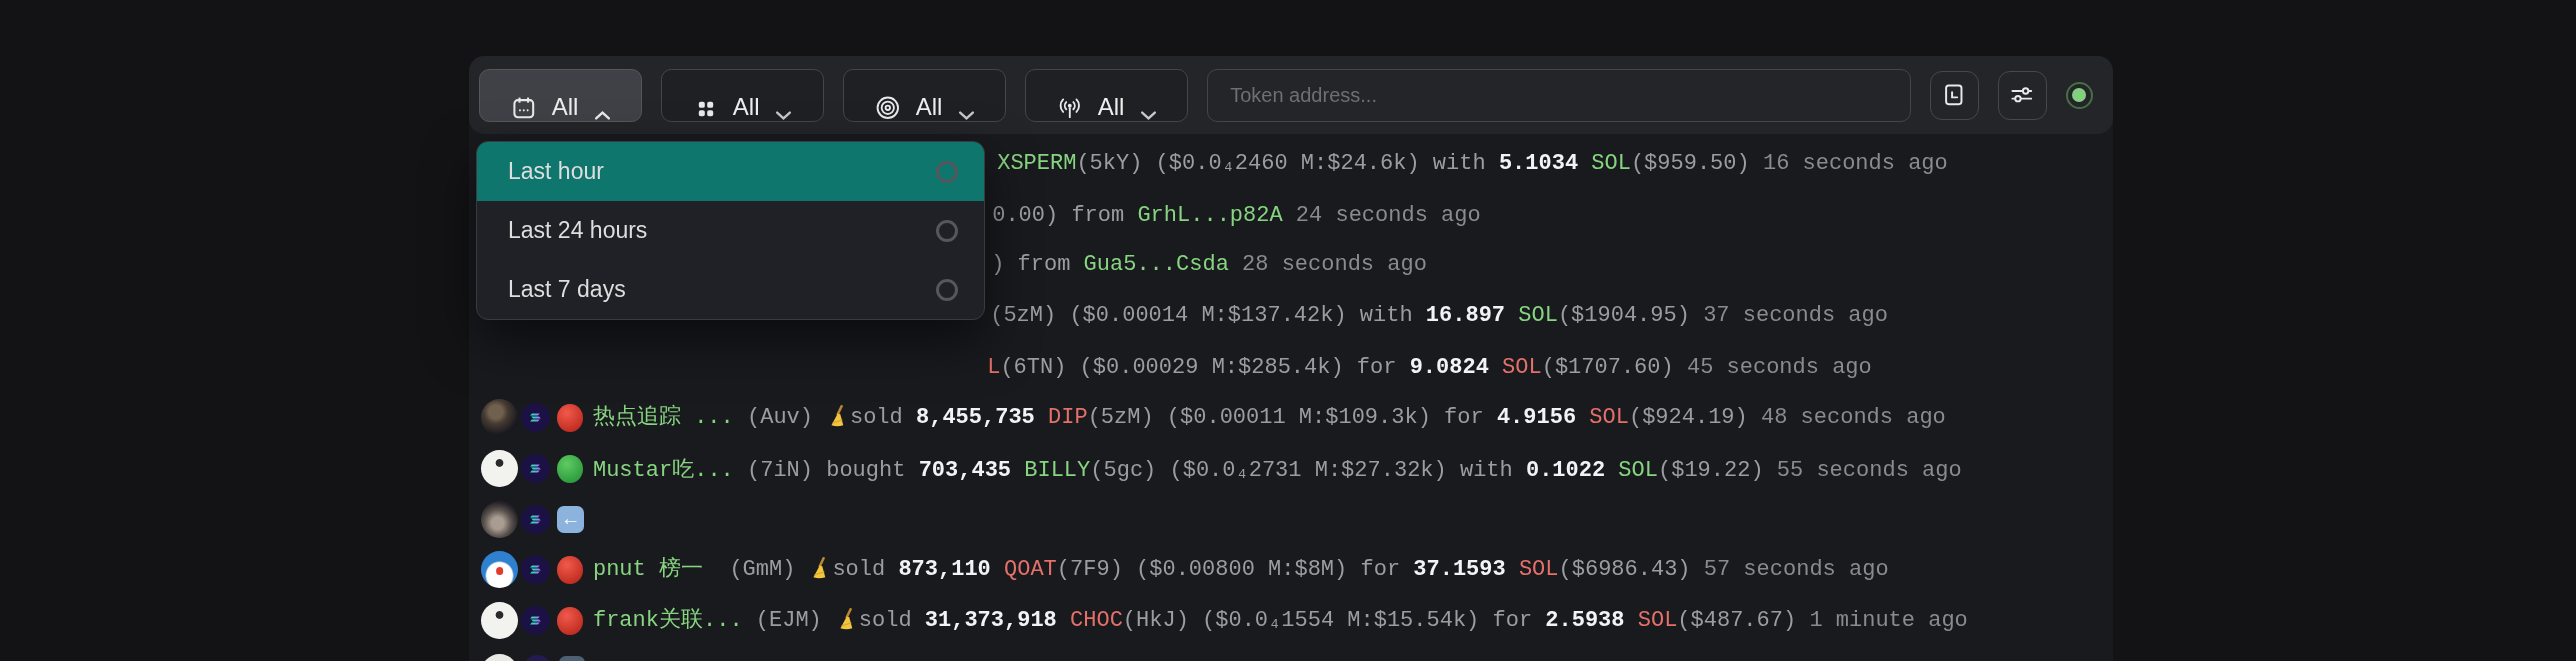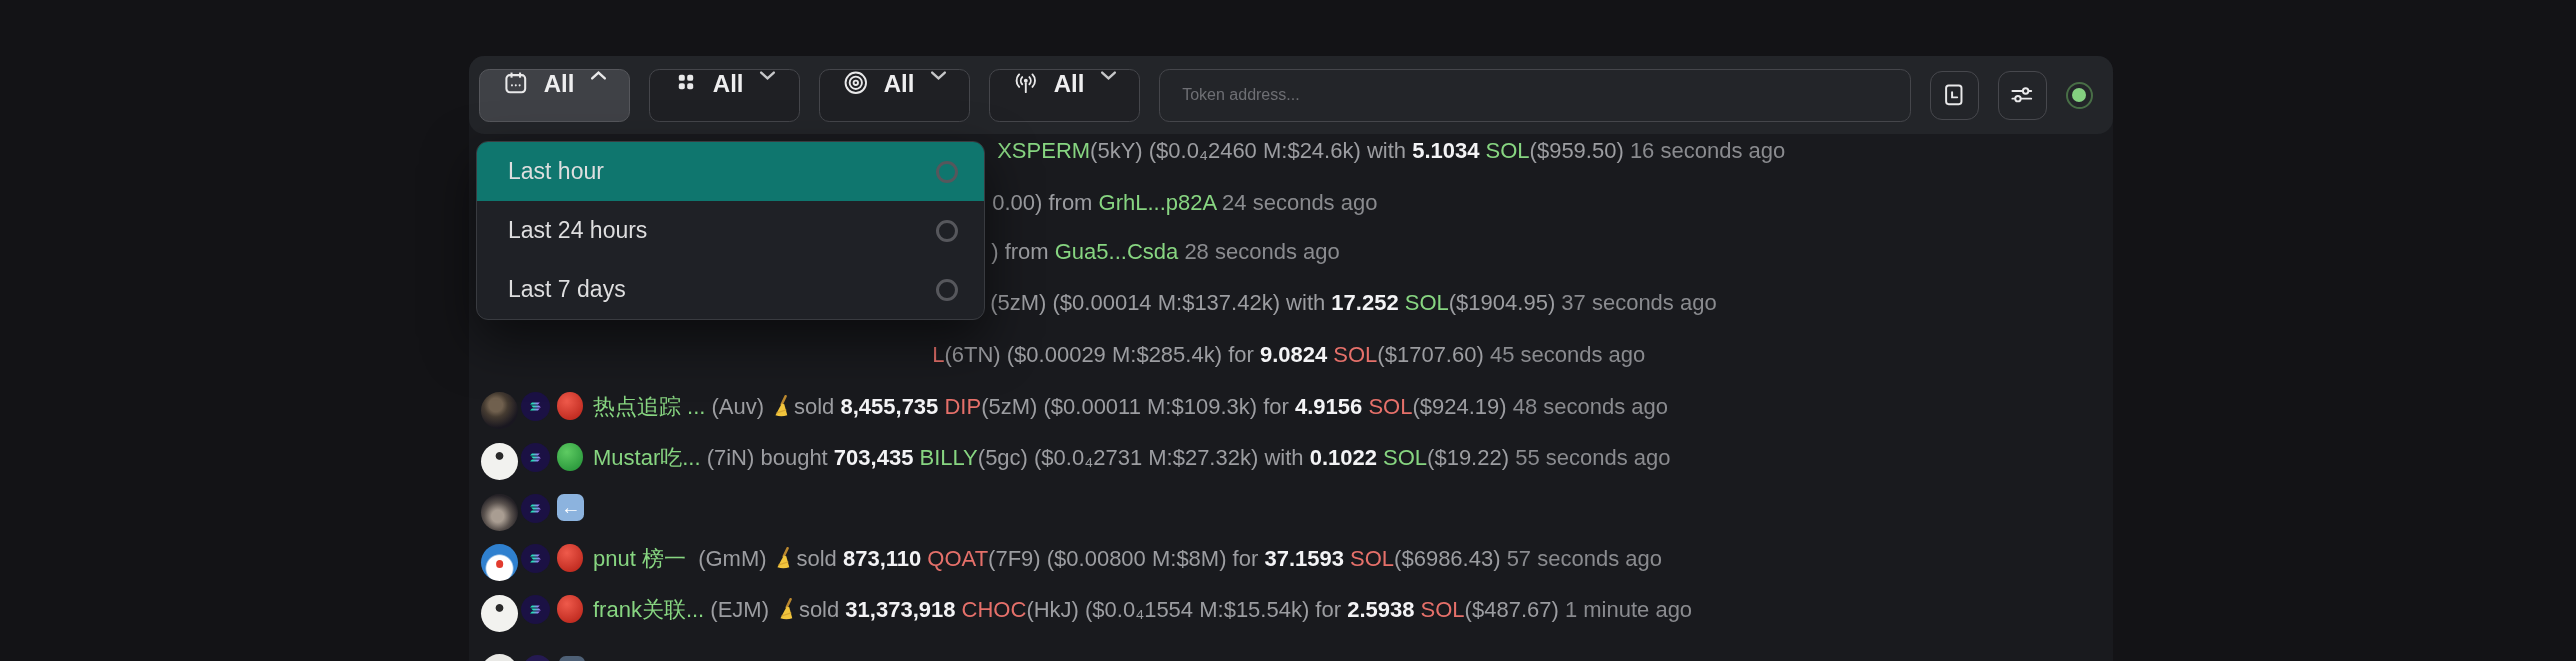--- a/index.html
+++ b/index.html
@@ -7,46 +7,46 @@
     position:relative;width:2576px;height:661px;overflow:hidden;
     background:#131316;
     font-family:"Liberation Sans","DejaVu Sans",sans-serif;
   }
   .column{position:absolute;left:469px;top:56px;width:1644px;height:605px;
     background:#191a1e;border-radius:15.3px 15.3px 0 0;}
   
   .toolbar{position:absolute;left:469px;top:56px;width:1644px;height:78px;
     background:#232529;border-radius:15.3px;display:flex;align-items:center;
     gap:19px;padding:0 20.4px 0 10.2px;box-sizing:border-box;z-index:5;}
-  .fbtn{height:53px;width:151px;flex:none;border-radius:10.2px;border:1.7px solid #45464b;
-    background:#1f2024;display:flex;align-items:flex-start;justify-content:center;gap:15.3px;
-    color:#eeeeef;font-size:24px;font-weight:700;box-sizing:border-box;cursor:pointer;
+  .fbtn{height:53px;width:163px;flex:none;border-radius:10.2px;border:1.7px solid #45464b;
+    background:#1f2024;display:flex;align-items:flex-end;justify-content:center;gap:15.3px;
+    color:#eeeeef;font-size:24px;font-weight:400;box-sizing:border-box;cursor:pointer;
     font-family:inherit;padding:0;}
   .fbtn.active{background:#3f4146;border-color:#56575c;}
   .fbtn svg{flex:none;}
   .search{flex:1;height:53px;border-radius:10.2px;border:1.7px solid #45464b;background:transparent;
-    color:#e9e9ea;font-size:16px;padding:0 22px;box-sizing:border-box;outline:none;font-family:inherit;}
+    color:#e9e9ea;font-size:20px;padding:0 22px;box-sizing:border-box;outline:none;font-family:inherit;}
   .search::placeholder{color:#6e6f74;}
   .icon-btn{width:49px;height:49px;flex:none;border-radius:12px;border:1.7px solid #47484d;
     background:transparent;display:flex;align-items:center;justify-content:center;
     box-sizing:border-box;cursor:pointer;padding:0;}
   .live{width:27px;height:27px;flex:none;border-radius:50%;border:2.6px solid #486e46;
     display:flex;align-items:center;justify-content:center;box-sizing:border-box;}
   .live i{width:14.5px;height:14.5px;border-radius:50%;background:#84cf80;}
   
   .menu{position:absolute;left:476px;top:141px;width:509px;background:#1f2126;
     border:1.7px solid #393b40;border-radius:12px;z-index:10;overflow:hidden;
     box-shadow:0 20.4px 51px rgba(0,0,0,.55);box-sizing:border-box;}
   .menu-item{height:59px;display:flex;align-items:center;justify-content:space-between;
     padding:0 25.6px 0 31px;font-size:23px;color:#dededf;cursor:pointer;}
   .menu-item.hl{background:#0f766e;}
   .radio{width:22px;height:22px;border:3px solid #56575c;border-radius:50%;flex:none;box-sizing:border-box;}
   
-  .feed-row{position:absolute;height:51px;display:flex;
-    font-size:22px;white-space:pre;z-index:1;}
+  .feed-row{position:absolute;height:51px;display:flex;align-items:center;
+    font-size:22px;white-space:pre;z-index:1;font-family:Liberation Mono, monospace;}
   .seg-gray{color:#9c9da1;}
   .seg-time{color:#8a8b8f;}
   .seg-white{color:#f3f3f5;font-weight:700;}
   .seg-green{color:#87d581;}
   .seg-red{color:#e5706a;}
   .avatar{width:37px;height:37px;border-radius:50%;flex:none;position:relative;}
   .av-photo-dark{background:radial-gradient(circle at 40% 35%,#70604e 0 6.8px,#453b31 12px,#191720 70%);}
   .av-white-dot{background:radial-gradient(circle at 50% 35%,#2a2a2a 0 3.4px,#f2f2ef 4.3px);}
   .av-photo-swirl{background:radial-gradient(circle at 45% 60%,#a99d92 0 6px,#5a524e 13.6px,#242126 70%);}
   .av-doraemon{background:radial-gradient(circle at 50% 66%,#ffffff 0 12.8px,#2f80cf 14.5px);}
@@ -161,22 +161,22 @@
     <div class="menu-item">
       <span>Last 7 days</span>
       <span class="radio"></span>
     </div>
   </div>
 
 <div id="feed">
     <div class="feed-row" style="top: 138px; left: 987px;"><span class="row-text"><span class="seg-green">XSPERM</span><span class="seg-gray">(5kY) ($0.0₄2460 M:$24.6k) with </span><span class="seg-white">5.1034</span><span class="seg-green"> SOL</span><span class="seg-gray">($959.50) </span><span class="seg-time">16 seconds ago</span></span></div>
     <div class="feed-row" style="top: 190px; left: 982px;"><span class="row-text"><span class="seg-gray">0.00) from </span><span class="seg-green">GrhL...p82A</span><span class="seg-time"> 24 seconds ago</span></span></div>
     <div class="feed-row" style="top: 239px; left: 981px;"><span class="row-text"><span class="seg-gray">) from </span><span class="seg-green">Gua5...Csda</span><span class="seg-time"> 28 seconds ago</span></span></div>
-    <div class="feed-row" style="top: 290px; left: 980px;"><span class="row-text"><span class="seg-gray">(5zM) ($0.00014 M:$137.42k) with </span><span class="seg-white">17.252</span><span class="seg-green"> SOL</span><span class="seg-gray">($1904.95) </span><span class="seg-time">37 seconds ago</span></span></div>
-    <div class="feed-row" style="top: 342px; left: 922px;"><span class="row-text"><span class="seg-red">L</span><span class="seg-gray">(6TN) ($0.00029 M:$285.4k) for </span><span class="seg-white">9.0824</span><span class="seg-red"> SOL</span><span class="seg-gray">($1707.60) </span><span class="seg-time">45 seconds ago</span></span></div>
+    <div class="feed-row" style="top: 290px; left: 980px;"><span class="row-text"><span class="seg-gray">(5zM) ($0.00014 M:$137.42k) with </span><span class="seg-white">16.897</span><span class="seg-green"> SOL</span><span class="seg-gray">($1904.95) </span><span class="seg-time">37 seconds ago</span></span></div>
+    <div class="feed-row" style="top: 342px; left: 977px;"><span class="row-text"><span class="seg-red">L</span><span class="seg-gray">(6TN) ($0.00029 M:$285.4k) for </span><span class="seg-white">9.0824</span><span class="seg-red"> SOL</span><span class="seg-gray">($1707.60) </span><span class="seg-time">45 seconds ago</span></span></div>
     <div class="feed-row" style="top: 392px; left: 481px;"><span class="avatar av-photo-dark"></span><span class="sol-badge"><svg width="17" height="17" viewBox="0 0 24 24">
           <path d="M7 6.2 h11 l-2.6 3 H4.4 Z" fill="url(#solg)"></path>
           <path d="M6 10.5 h11 l2.6 3 H8.6 Z" fill="url(#solg)"></path>
           <path d="M7 14.8 h11 l-2.6 3 H4.4 Z" fill="url(#solg)"></path>
         </svg></span><span class="marker mk-red"></span><span class="row-text"><span class="seg-green">热点追踪 ...</span><span class="seg-gray"> (Auv) </span><span class="broom"><svg width="20.4" height="22" viewBox="0 0 24 26">
             <line x1="16" y1="1.5" x2="11.5" y2="11" stroke="#b9872f" stroke-width="3" stroke-linecap="round"></line>
             <path d="M11.5 10 L4 24 Q11 26.5 18 24 L14.5 11 Z" fill="#f2c53d"></path>
             <path d="M5.5 21 L16.8 17.5" stroke="#d9a832" stroke-width="1.5"></path>
           </svg></span><span class="seg-gray">sold </span><span class="seg-white">8,455,735</span><span class="seg-gray"> </span><span class="seg-red">DIP</span><span class="seg-gray">(5zM) ($0.00011 M:$109.3k) for </span><span class="seg-white">4.9156</span><span class="seg-red"> SOL</span><span class="seg-gray">($924.19) </span><span class="seg-time">48 seconds ago</span></span></div>
     <div class="feed-row" style="top: 443px; left: 481px;"><span class="avatar av-white-dot"></span><span class="sol-badge"><svg width="17" height="17" viewBox="0 0 24 24">

